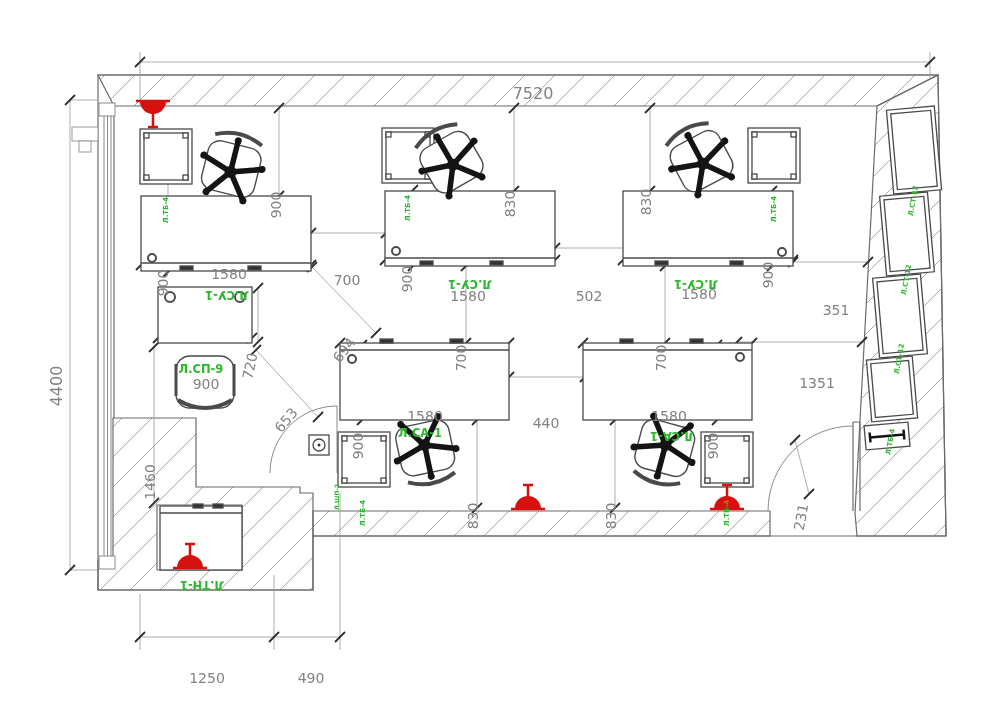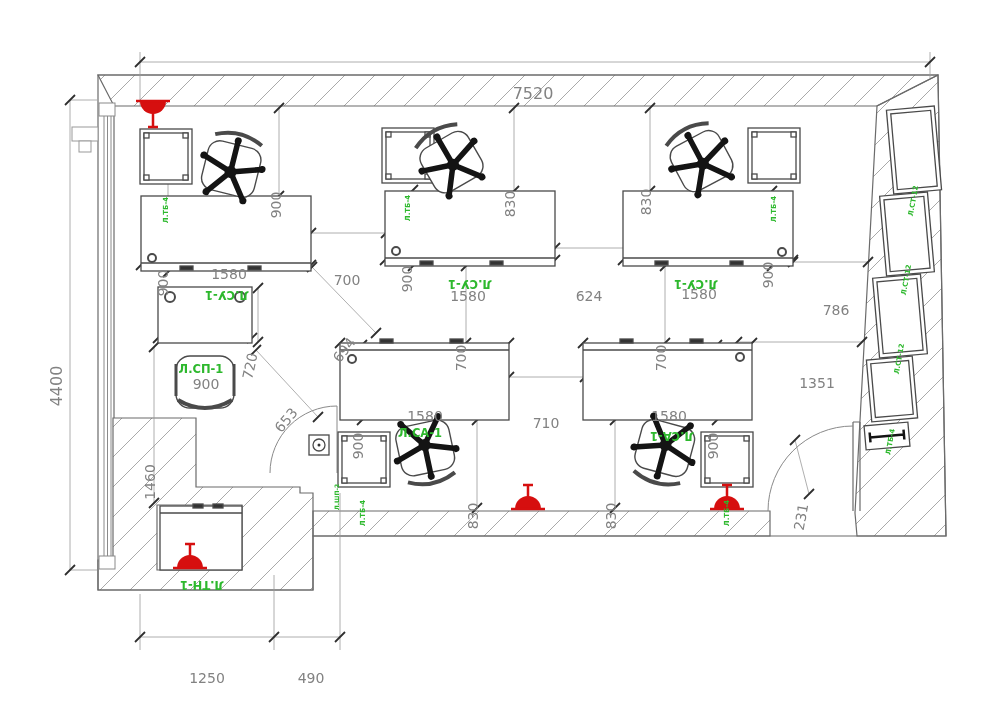--- a/index.html
+++ b/index.html
@@ -275,49 +275,49 @@
   <span class="dim big" style="left:533px;top:41px">7520</span>
   <span class="dim big" style="left:57px;top:333px;transform:translate(-50%,-50%) rotate(-90deg)">4400</span>
   <span class="dim" style="left:163px;top:230px;transform:translate(-50%,-50%) rotate(-90deg)">900</span>
   <span class="dim" style="left:229px;top:221px">1580</span>
   <span class="dim" style="left:276px;top:152px;transform:translate(-50%,-50%) rotate(-90deg)">900</span>
   <span class="dim" style="left:347px;top:227px">700</span>
   <span class="dim" style="left:344px;top:297px;transform:translate(-50%,-50%) rotate(-52deg)">694</span>
   <span class="dim" style="left:407px;top:226px;transform:translate(-50%,-50%) rotate(-90deg)">900</span>
   <span class="dim" style="left:468px;top:243px">1580</span>
   <span class="dim" style="left:510px;top:151px;transform:translate(-50%,-50%) rotate(-90deg)">830</span>
-  <span class="dim" style="left:589px;top:243px">624</span>
+  <span class="dim" style="left:589px;top:243px">502</span>
   <span class="dim" style="left:461px;top:305px;transform:translate(-50%,-50%) rotate(-90deg)">700</span>
   <span class="dim" style="left:646px;top:149px;transform:translate(-50%,-50%) rotate(-90deg)">830</span>
   <span class="dim" style="left:699px;top:241px">1580</span>
   <span class="dim" style="left:768px;top:222px;transform:translate(-50%,-50%) rotate(-90deg)">900</span>
-  <span class="dim" style="left:836px;top:257px">786</span>
+  <span class="dim" style="left:836px;top:257px">351</span>
   <span class="dim" style="left:661px;top:305px;transform:translate(-50%,-50%) rotate(-90deg)">700</span>
   <span class="dim" style="left:817px;top:330px">1351</span>
   <span class="dim" style="left:250px;top:313px;transform:translate(-50%,-50%) rotate(-78deg)">720</span>
   <span class="dim" style="left:206px;top:331px">900</span>
   <span class="dim" style="left:286px;top:367px;transform:translate(-50%,-50%) rotate(-50deg)">653</span>
   <span class="dim" style="left:150px;top:429px;transform:translate(-50%,-50%) rotate(-90deg)">1460</span>
   <span class="dim" style="left:425px;top:363px">1580</span>
   <span class="dim" style="left:358px;top:393px;transform:translate(-50%,-50%) rotate(-90deg)">900</span>
-  <span class="dim" style="left:546px;top:370px">710</span>
+  <span class="dim" style="left:546px;top:370px">440</span>
   <span class="dim" style="left:473px;top:463px;transform:translate(-50%,-50%) rotate(-90deg)">830</span>
   <span class="dim" style="left:669px;top:363px">1580</span>
   <span class="dim" style="left:713px;top:393px;transform:translate(-50%,-50%) rotate(-90deg)">900</span>
   <span class="dim" style="left:611px;top:463px;transform:translate(-50%,-50%) rotate(-90deg)">830</span>
   <span class="dim" style="left:801px;top:464px;transform:translate(-50%,-50%) rotate(-80deg)">231</span>
   <span class="dim" style="left:207px;top:625px">1250</span>
   <span class="dim" style="left:311px;top:625px">490</span>
 
   <span class="flabel" style="left:227px;top:241px;transform:translate(-50%,-50%) rotate(180deg)">Л.СУ-1</span>
   <span class="flabel" style="left:470px;top:230px;transform:translate(-50%,-50%) rotate(180deg)">Л.СУ-1</span>
   <span class="flabel" style="left:696px;top:230px;transform:translate(-50%,-50%) rotate(180deg)">Л.СУ-1</span>
   <span class="flabel" style="left:420px;top:381px">Л.СА-1</span>
   <span class="flabel" style="left:672px;top:382px;transform:translate(-50%,-50%) rotate(180deg)">Л.СА-1</span>
-  <span class="flabel" style="left:201px;top:317px">Л.СП-1</span>
+  <span class="flabel" style="left:201px;top:317px">Л.СП-9</span>
   <span class="flabel" style="left:202px;top:531px;transform:translate(-50%,-50%) rotate(180deg)">Л.ТН-1</span>
   <span class="flabel tiny" style="left:166px;top:157px;transform:translate(-50%,-50%) rotate(-90deg)">Л.ТБ-4</span>
   <span class="flabel tiny" style="left:408px;top:155px;transform:translate(-50%,-50%) rotate(-90deg)">Л.ТБ-4</span>
   <span class="flabel tiny" style="left:774px;top:156px;transform:translate(-50%,-50%) rotate(-90deg)">Л.ТБ-4</span>
   <span class="flabel tiny" style="left:363px;top:460px;transform:translate(-50%,-50%) rotate(-90deg)">Л.ТБ-4</span>
   <span class="flabel tiny" style="left:727px;top:460px;transform:translate(-50%,-50%) rotate(-90deg)">Л.ТБ-4</span>
   <span class="flabel tiny" style="left:914px;top:148px;transform:translate(-50%,-50%) rotate(-80deg)">Л.СТ-12</span>
   <span class="flabel tiny" style="left:907px;top:227px;transform:translate(-50%,-50%) rotate(-80deg)">Л.СТ-12</span>
   <span class="flabel tiny" style="left:900px;top:306px;transform:translate(-50%,-50%) rotate(-80deg)">Л.СТ-12</span>
   <span class="flabel tiny" style="left:891px;top:389px;transform:translate(-50%,-50%) rotate(-80deg)">Л.ТБ-4</span>

